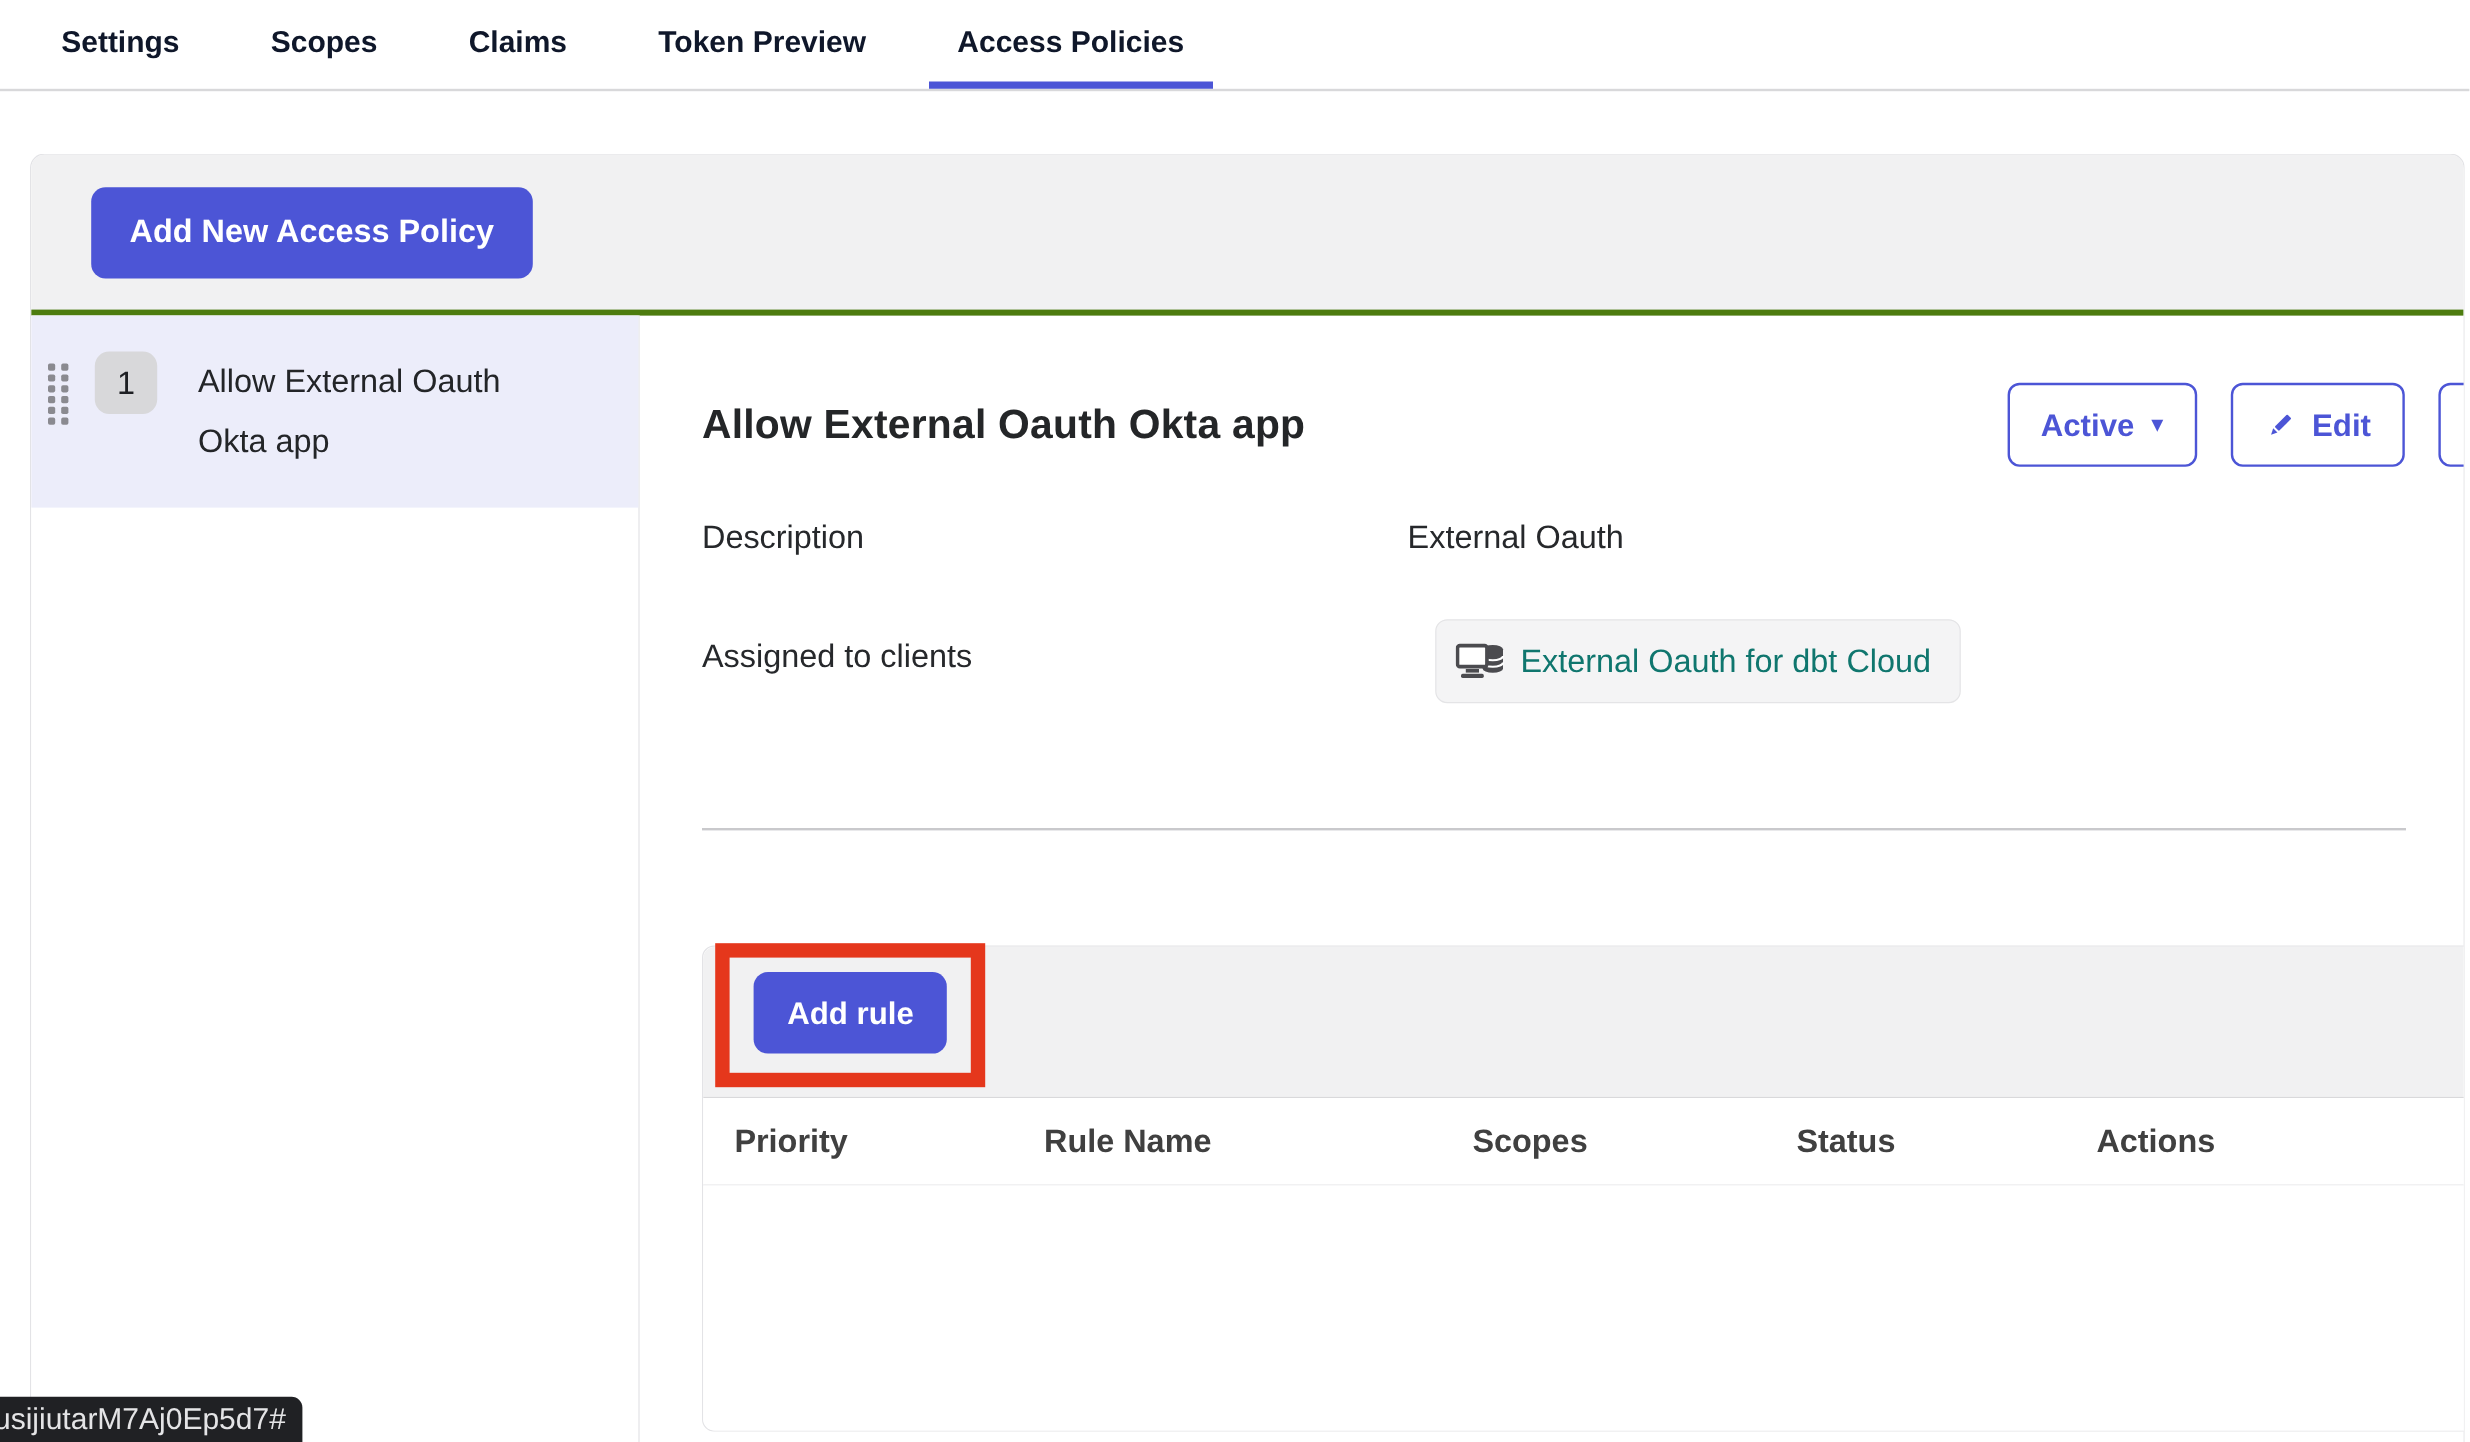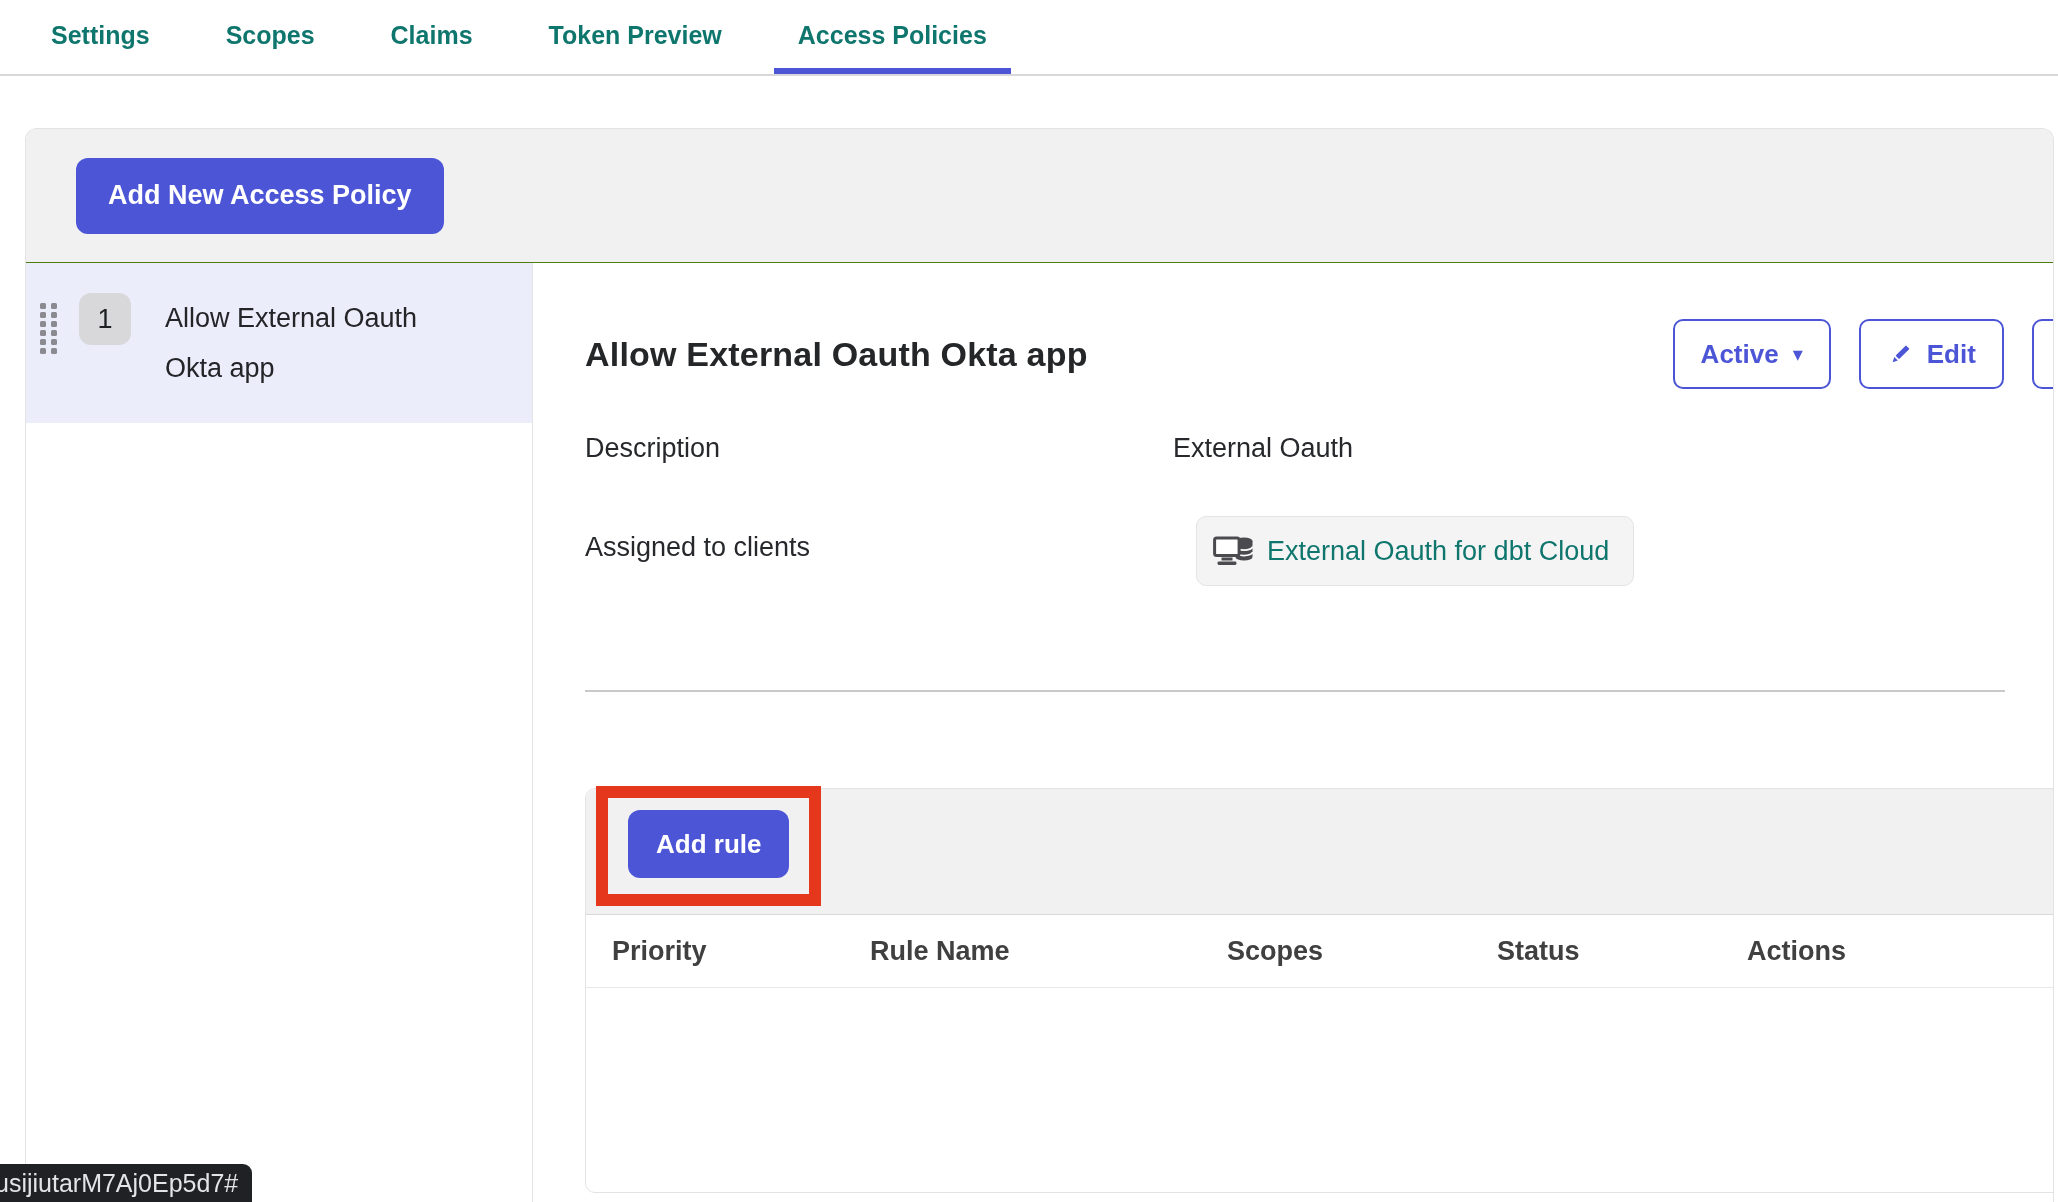--- a/index.html
+++ b/index.html
@@ -4,31 +4,31 @@
 <style>
   * { margin:0; padding:0; box-sizing:border-box; }
   html,body { width:2058px; height:1202px; background:#ffffff; overflow:hidden;
     font-family:"Liberation Sans","DejaVu Sans",sans-serif; color:#1d1f23; }
   .screen { position:relative; width:2058px; height:1202px; background:#fff; }
 
   
   .tabbar { display:flex; align-items:stretch; gap:28px; padding:0 0 0 27px;
     border-bottom:2px solid #d8d8da; height:76px; }
   .tab { display:flex; align-items:center; padding:6px 24px 10px 24px;
-    font-size:25px; font-weight:700; color:#0f766e; cursor:pointer; }
+    font-size:25px; font-weight:700; color:#0f172a; cursor:pointer; }
   .tab.active { box-shadow: inset 0 -6px 0 0 var(--accent); }
 
   :root { --accent:#4c55d6; --panel-gray:#f1f1f2; --border:#e3e3e6; }
 
   
   .container { position:absolute; left:25px; right:4px; top:128px; bottom:0;
     width:2029px; border:1px solid var(--border); border-bottom:none;
     border-radius:12px 12px 0 0; overflow:hidden; background:#fff; }
   .container-header { height:134px; background:var(--panel-gray);
-    border-bottom:1px solid #4d7c0f; display:flex; align-items:center; padding-left:50px; }
+    border-bottom:5px solid #4d7c0f; display:flex; align-items:center; padding-left:50px; }
 
   .btn-primary { background:var(--accent); color:#fff; border:none; cursor:pointer;
     font-family:inherit; font-weight:700; border-radius:12px; }
   .btn-add-policy { height:76px; padding:0 32px; font-size:27px; }
   .btn-add-rule { height:68px; padding:0 28px; font-size:26px; }
 
   
   .body { display:flex; height:calc(100% - 134px); }
   .sidebar { width:507px; border-right:1px solid var(--border); background:#fff; flex:none; }
   .policy-item { display:flex; align-items:flex-start; background:#ecedfa;

